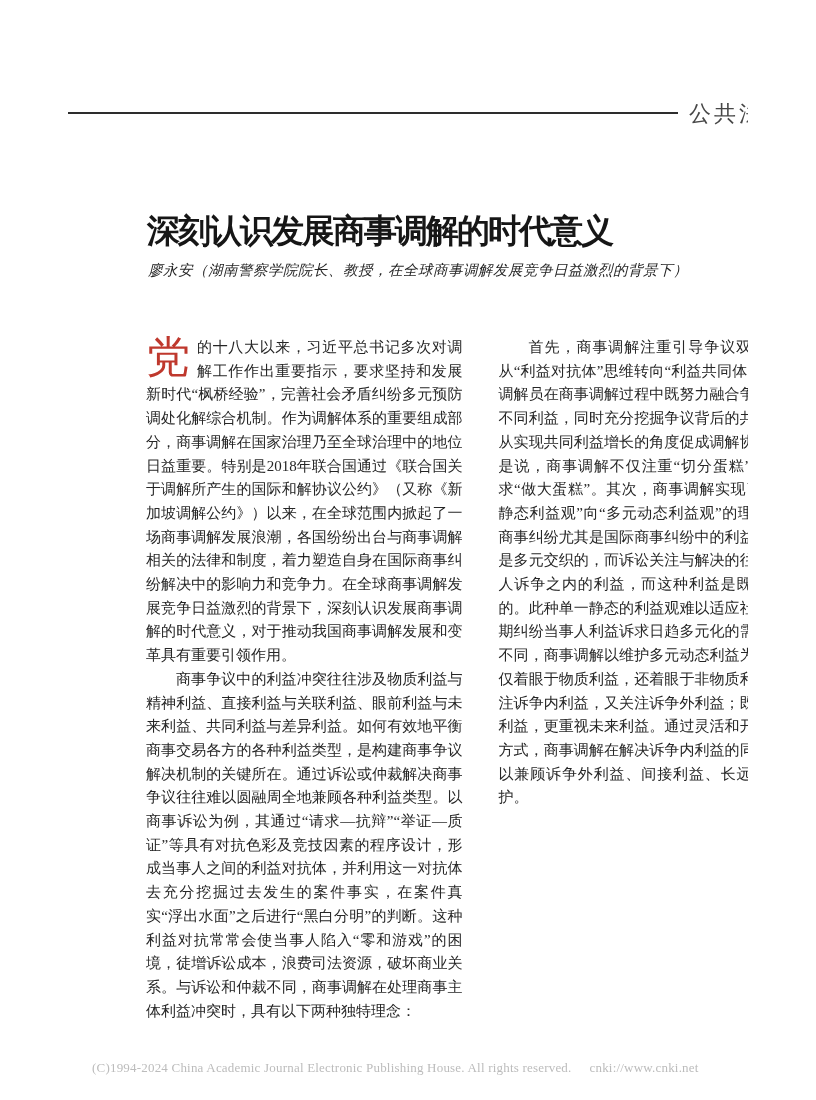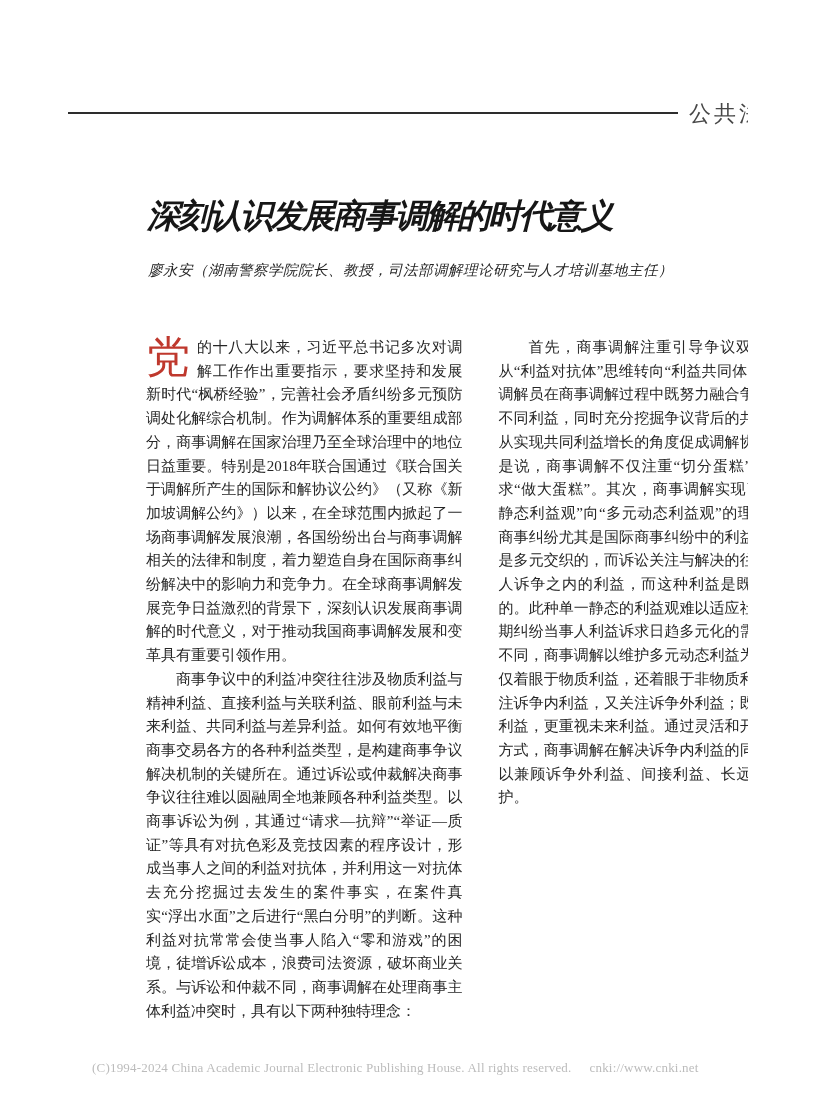--- a/index.html
+++ b/index.html
@@ -31,28 +31,27 @@
     font-size: 22px;
     letter-spacing: 3px;
     color: #474747;
     white-space: nowrap;
   }
 
   
   .article-title {
     position: absolute;
     left: 79px;
-    top: 194px;
+    top: 209px;
     font-family: "Liberation Sans", "DejaVu Sans", sans-serif;
     font-weight: 700;
     font-size: 33px;
     letter-spacing: -2px;
     color: #161616;
     white-space: nowrap;
-    font-style: italic;
   }
   .author-line {
     position: absolute;
     left: 80px;
     top: 261px;
     font-size: 14.5px;
     letter-spacing: 0.5px;
     font-style: italic;
     color: #262626;
     white-space: nowrap;
@@ -108,21 +107,21 @@
 </head>
 <body>
 
 <div class="page">
 
   <div class="header-rule"></div>
   <div class="section-label">公共法律服务</div>
 
   <h1 class="article-title">深刻认识发展商事调解的时代意义</h1>
 
-  <div class="author-line">廖永安（湖南警察学院院长、教授，司法部调解理论研究与人才培训基地主任）</div>
+  <div class="author-line">廖永安（湖南警察学院院长、教授，在全球商事调解发展竞争日益激烈的背景下）</div>
 
   <main class="article-body">
     <p class="p-first"><span class="dropcap">党</span><span>的十八大以来，习近平总书记多次对调解工作作出重要指示，要求坚持和发展新时代“枫桥经验”，完善社会矛盾纠纷多元预防调处化解综合机制。作为调解体系的重要组成部分，商事调解在国家治理乃至全球治理中的地位日益重要。特别是2018年联合国通过《联合国关于调解所产生的国际和解协议公约》（又称《新加坡调解公约》）以来，在全球范围内掀起了一场商事调解发展浪潮，各国纷纷出台与商事调解相关的法律和制度，着力塑造自身在国际商事纠纷解决中的影响力和竞争力。在全球商事调解发展竞争日益激烈的背景下，深刻认识发展商事调解的时代意义，对于推动我国商事调解发展和变革具有重要引领作用。</span></p>
     <p>商事争议中的利益冲突往往涉及物质利益与精神利益、直接利益与关联利益、眼前利益与未来利益、共同利益与差异利益。如何有效地平衡商事交易各方的各种利益类型，是构建商事争议解决机制的关键所在。通过诉讼或仲裁解决商事争议往往难以圆融周全地兼顾各种利益类型。以商事诉讼为例，其通过“请求—抗辩”“举证—质证”等具有对抗色彩及竞技因素的程序设计，形成当事人之间的利益对抗体，并利用这一对抗体去充分挖掘过去发生的案件事实，在案件真实“浮出水面”之后进行“黑白分明”的判断。这种利益对抗常常会使当事人陷入“零和游戏”的困境，徒增诉讼成本，浪费司法资源，破坏商业关系。与诉讼和仲裁不同，商事调解在处理商事主体利益冲突时，具有以下两种独特理念：</p>
     <p>首先，商事调解注重引导争议双方当事人从“利益对抗体”思维转向“利益共同体”的打造。调解员在商事调解过程中既努力融合争议双方的不同利益，同时充分挖掘争议背后的共同利益，从实现共同利益增长的角度促成调解协议。也就是说，商事调解不仅注重“切分蛋糕”，更加追求“做大蛋糕”。其次，商事调解实现了从“单一静态利益观”向“多元动态利益观”的理念转变。商事纠纷尤其是国际商事纠纷中的利益冲突通常是多元交织的，而诉讼关注与解决的往往是当事人诉争之内的利益，而这种利益是既定且单一的。此种单一静态的利益观难以适应社会转型时期纠纷当事人利益诉求日趋多元化的需要。与此不同，商事调解以维护多元动态利益为理念，不仅着眼于物质利益，还着眼于非物质利益；既关注诉争内利益，又关注诉争外利益；既重视眼前利益，更重视未来利益。通过灵活和开放的调解方式，商事调解在解决诉争内利益的同时，还可以兼顾诉争外利益、间接利益、长远利益的维护。</p>
 
   </main>
 
   <div class="page-number">59</div>
 

